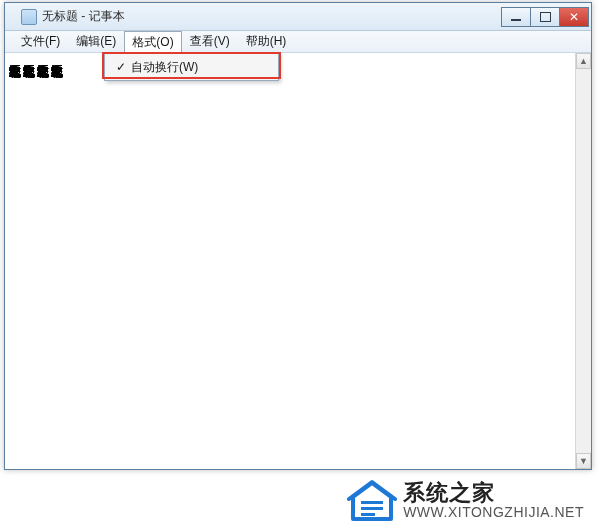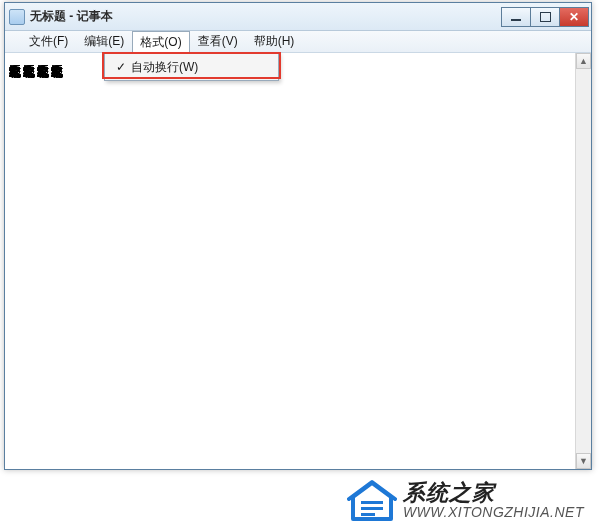--- a/index.html
+++ b/index.html
@@ -19,22 +19,21 @@
     border: 1px solid #5a7fa0;
     background: #fff;
     box-shadow: 0 0 6px rgba(0,0,0,.25);
   }
   .titlebar {
     height: 28px;
     background: linear-gradient(#eef5fb, #dce9f5);
     border-bottom: 1px solid #b7c9da;
     display: flex;
     align-items: center;
-    padding: 0 2px 0 4px;
-    font-weight: bold;
+    padding: 0 2px 0 16px;
   }
   .title-icon {
     width: 16px; height: 16px;
     margin-right: 5px;
     background: linear-gradient(#cde3f7,#aacdee);
     border: 1px solid #6d94b8;
     border-radius: 2px;
   }
   .title-text { color:#2b2b2b; flex:1; }
   .winbtns { display:flex; gap:0; }
@@ -50,21 +49,21 @@
   .winbtn.max::before { content:""; width:9px; height:8px; border:1.5px solid #2b3c4c;}
   .winbtn.close { background: linear-gradient(#e46b60,#c73a2d); color:#fff; }
   .winbtn.close::before { content:"✕"; font-size:12px; color:#fff; }
 
   .menubar {
     height: 22px;
     background: linear-gradient(#f6f9fc,#e9f0f7);
     border-bottom: 1px solid #cad8e5;
     display:flex;
     align-items: stretch;
-    padding-left: 16px;
+    padding-left: 8px;
   }
   .menuitem {
     padding: 0 8px;
     display:flex; align-items:center;
     color:#1a1a1a;
     cursor: default;
   }
   .menuitem.open {
     background: #fff;
     border: 1px solid #98aabb;
@@ -140,21 +139,21 @@
     position:absolute;
     right: 16px; bottom: 8px;
     display:flex; align-items:center;
     gap:6px;
     pointer-events:none;
   }
   .wm-logo{
     width:50px;height:44px;position:relative;
   }
   .wm-logo svg{width:100%;height:100%;}
-  .wm-text{display:flex;flex-direction:column;line-height:1.1;font-style:italic;}
+  .wm-text{display:flex;flex-direction:column;line-height:1.1;}
   .wm-cn{font-size:22px;font-weight:bold;color:#222;letter-spacing:1px;}
   .wm-en{font-size:14px;color:#555;letter-spacing:0.5px;}
 </style>
 </head>
 <body>
 
 <div class="window">
 
   <div class="titlebar">
     <div class="title-icon"></div>

